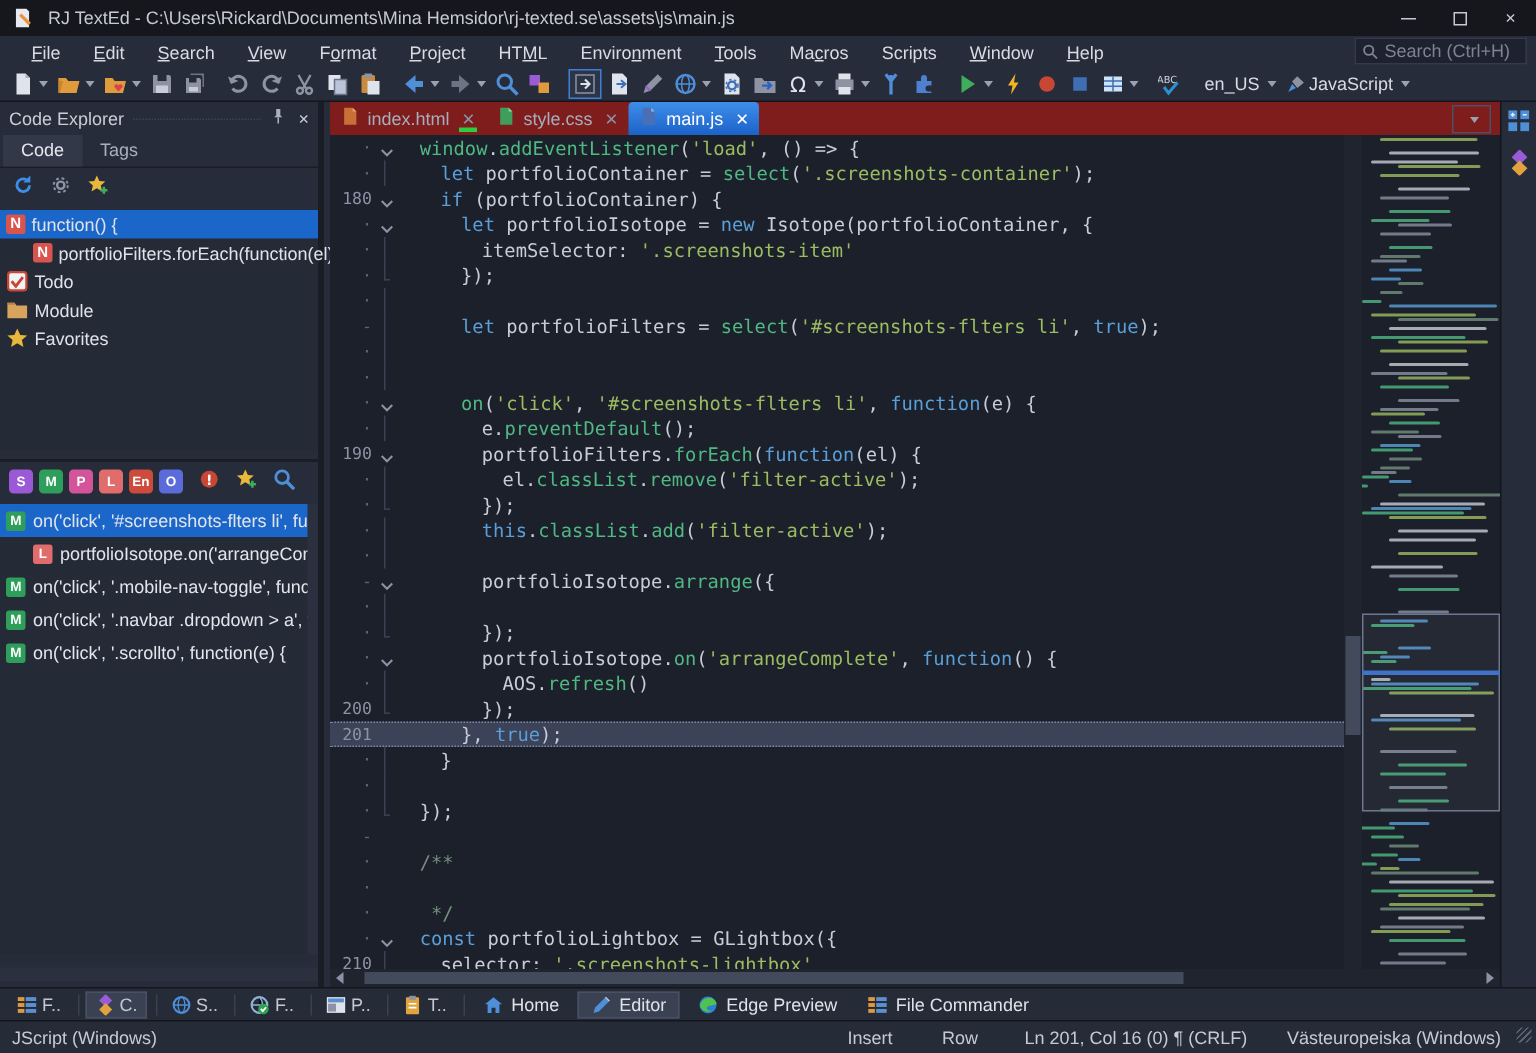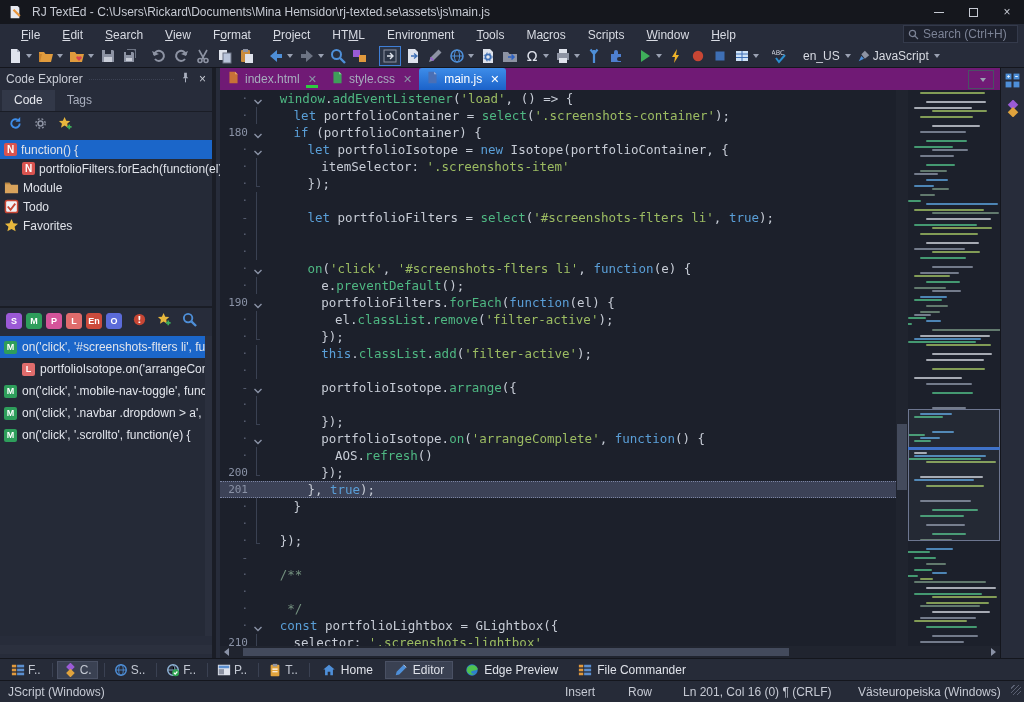--- a/index.html
+++ b/index.html
@@ -54,21 +54,21 @@
           display:flex;align-items:center;justify-content:center;}
   #sym-list{position:absolute;left:0;top:28px;width:212px;height:300px;background:#252a37;}
   .sym-row{height:22px;display:flex;align-items:center;padding-left:4px;white-space:nowrap;overflow:hidden;color:#e2e5ec;}
   .sym-row.sel{background:#1b66c9;}
   .sbadge{width:13px;height:13px;border-radius:2px;color:#fff;font-size:9px;font-weight:bold;
           display:flex;align-items:center;justify-content:center;margin-right:5px;flex:none;}
   #sym-scroll{position:absolute;right:0;top:28px;width:7px;height:300px;background:#2b303e;}
   #side-hscroll{position:absolute;left:0;bottom:4px;width:212px;height:9px;background:#2b303e;}
   
   #editor{position:absolute;left:220px;top:68px;width:804px;height:590px;background:#1c202b;}
-  #tabbar{position:absolute;left:0;top:0;width:804px;height:22px;background:#701a75;display:flex;align-items:flex-start;}
+  #tabbar{position:absolute;left:0;top:0;width:804px;height:22px;background:#7f1d1d;display:flex;align-items:flex-start;}
   .etab{height:22px;display:flex;align-items:center;padding:0 7px;color:#a6adbd;position:relative;}
   .etab .ficon{margin-right:5px;}
   .etab .x{margin-left:8px;color:#8a92a6;font-size:11px;}
   .etab.active{background:linear-gradient(#3e8de9,#1b62c9);color:#fff;border-radius:3px 3px 0 0;}
   .etab.active .x{color:#fff;}
   .mod-bar{position:absolute;right:6px;bottom:2px;width:12px;height:3px;background:#2ecc40;}
   #tab-drop{position:absolute;right:30px;top:2px;width:26px;height:19px;border:1px solid #4a5164;
             display:flex;align-items:center;justify-content:center;}
   
   #code{position:absolute;left:0;top:22px;width:676px;height:556px;overflow:hidden;
@@ -408,34 +408,34 @@
           <span class="badge-n">N</span>
           <span>function() {</span>
         </div>
         <div class="tree-row" style="padding-left: 22px;">
           <span class="badge-n">N</span>
           <span>portfolioFilters.forEach(function(el) {</span>
         </div>
         <div class="tree-row" style="padding-left: 4px;">
           <span class="tree-ico">
             <svg width="15" height="15" viewBox="0 0 16 16">
+              <rect x="1.5" y="1.5" width="13" height="13" rx="2" fill="#f0f2f6" stroke="#c74634" stroke-width="1.6"></rect>
+              <path d="M4 8l3 3.5 5-6.5" stroke="#c74634" stroke-width="2" fill="none"></path>
+            </svg>
+          </span>
+          <span>Todo</span>
+        </div>
+        <div class="tree-row" style="padding-left: 4px;">
+          <span class="tree-ico">
+            <svg width="15" height="15" viewBox="0 0 16 16">
               <path d="M1 3h5l1.5 2H15v9H1z" fill="#d8a35c"></path>
               <path d="M1 3h5l1 1.5H1z" fill="#b8853e"></path>
             </svg>
           </span>
           <span>Module</span>
-        </div>
-        <div class="tree-row" style="padding-left: 4px;">
-          <span class="tree-ico">
-            <svg width="15" height="15" viewBox="0 0 16 16">
-              <rect x="1.5" y="1.5" width="13" height="13" rx="2" fill="#f0f2f6" stroke="#c74634" stroke-width="1.6"></rect>
-              <path d="M4 8l3 3.5 5-6.5" stroke="#c74634" stroke-width="2" fill="none"></path>
-            </svg>
-          </span>
-          <span>Todo</span>
         </div>
         <div class="tree-row" style="padding-left: 4px;">
           <span class="tree-ico">
             <svg width="15" height="15" viewBox="0 0 16 16">
               <path d="M8 1l2.1 4.6 4.9.5-3.7 3.2 1.1 4.9L8 11.6 3.6 14.2l1.1-4.9L1 6.1l4.9-.5z" fill="#e8b83d"></path>
             </svg>
           </span>
           <span>Favorites</span>
         </div>
       </div>

